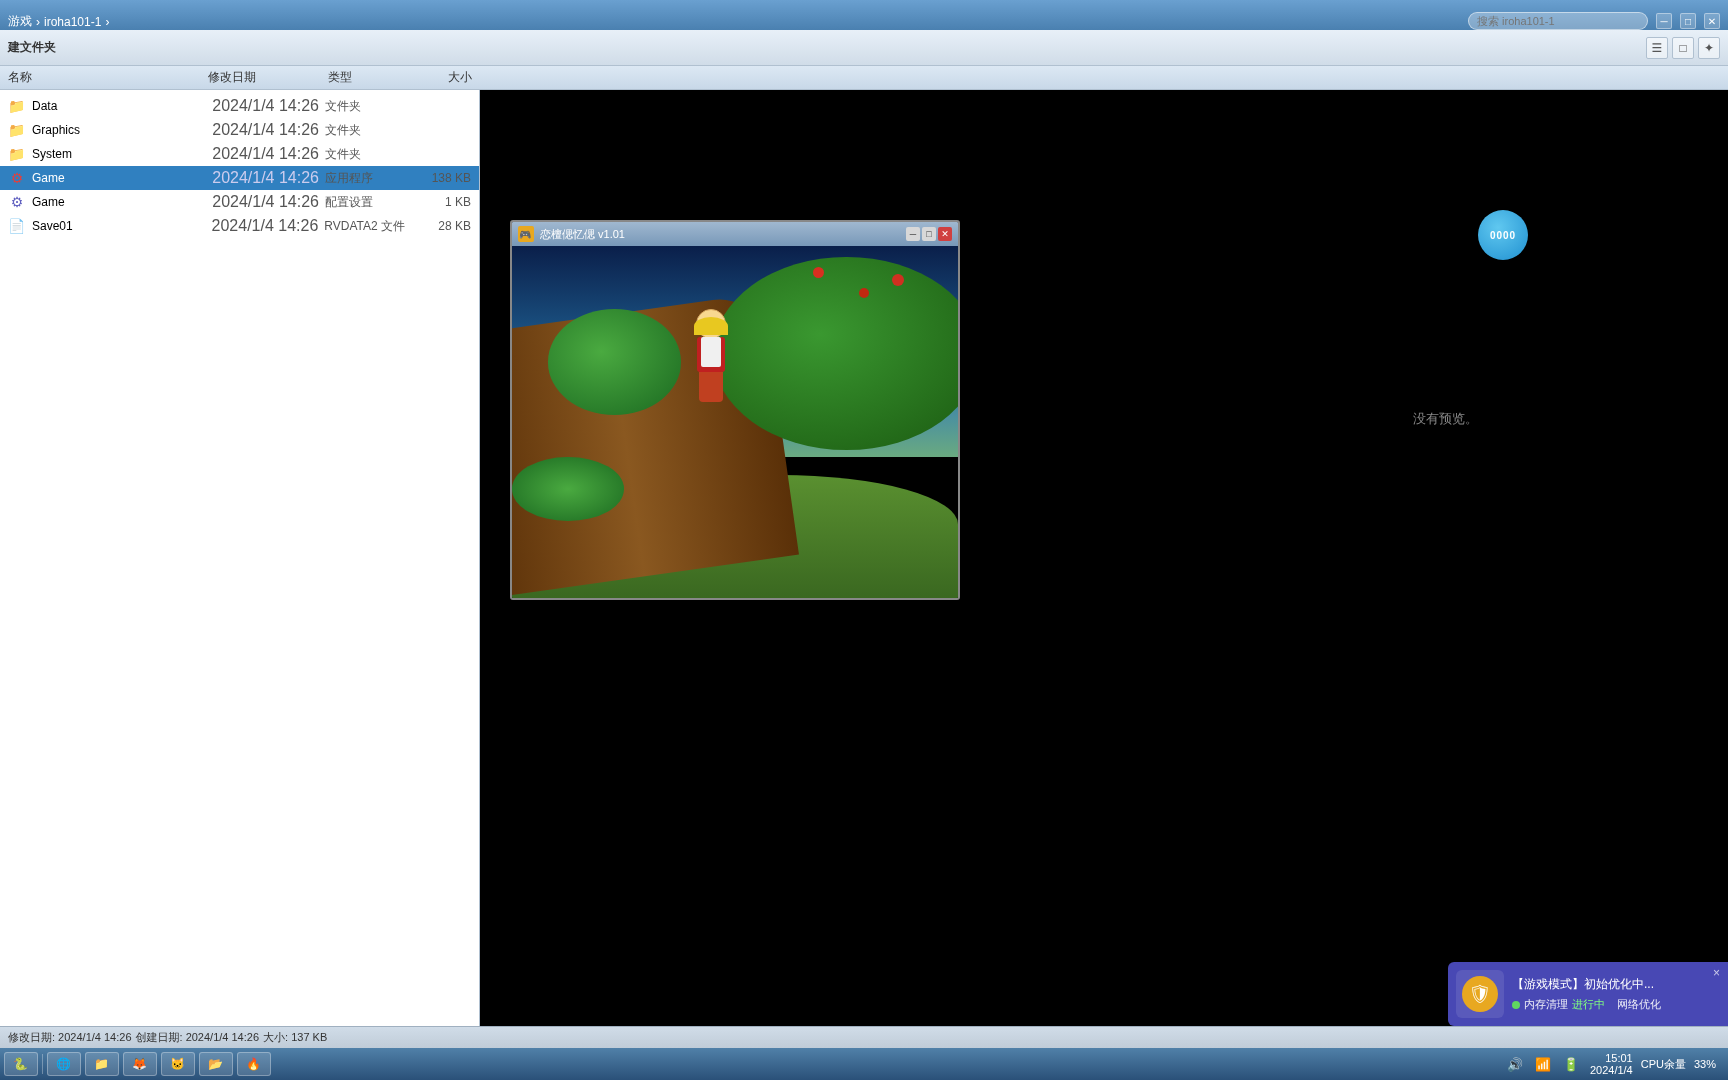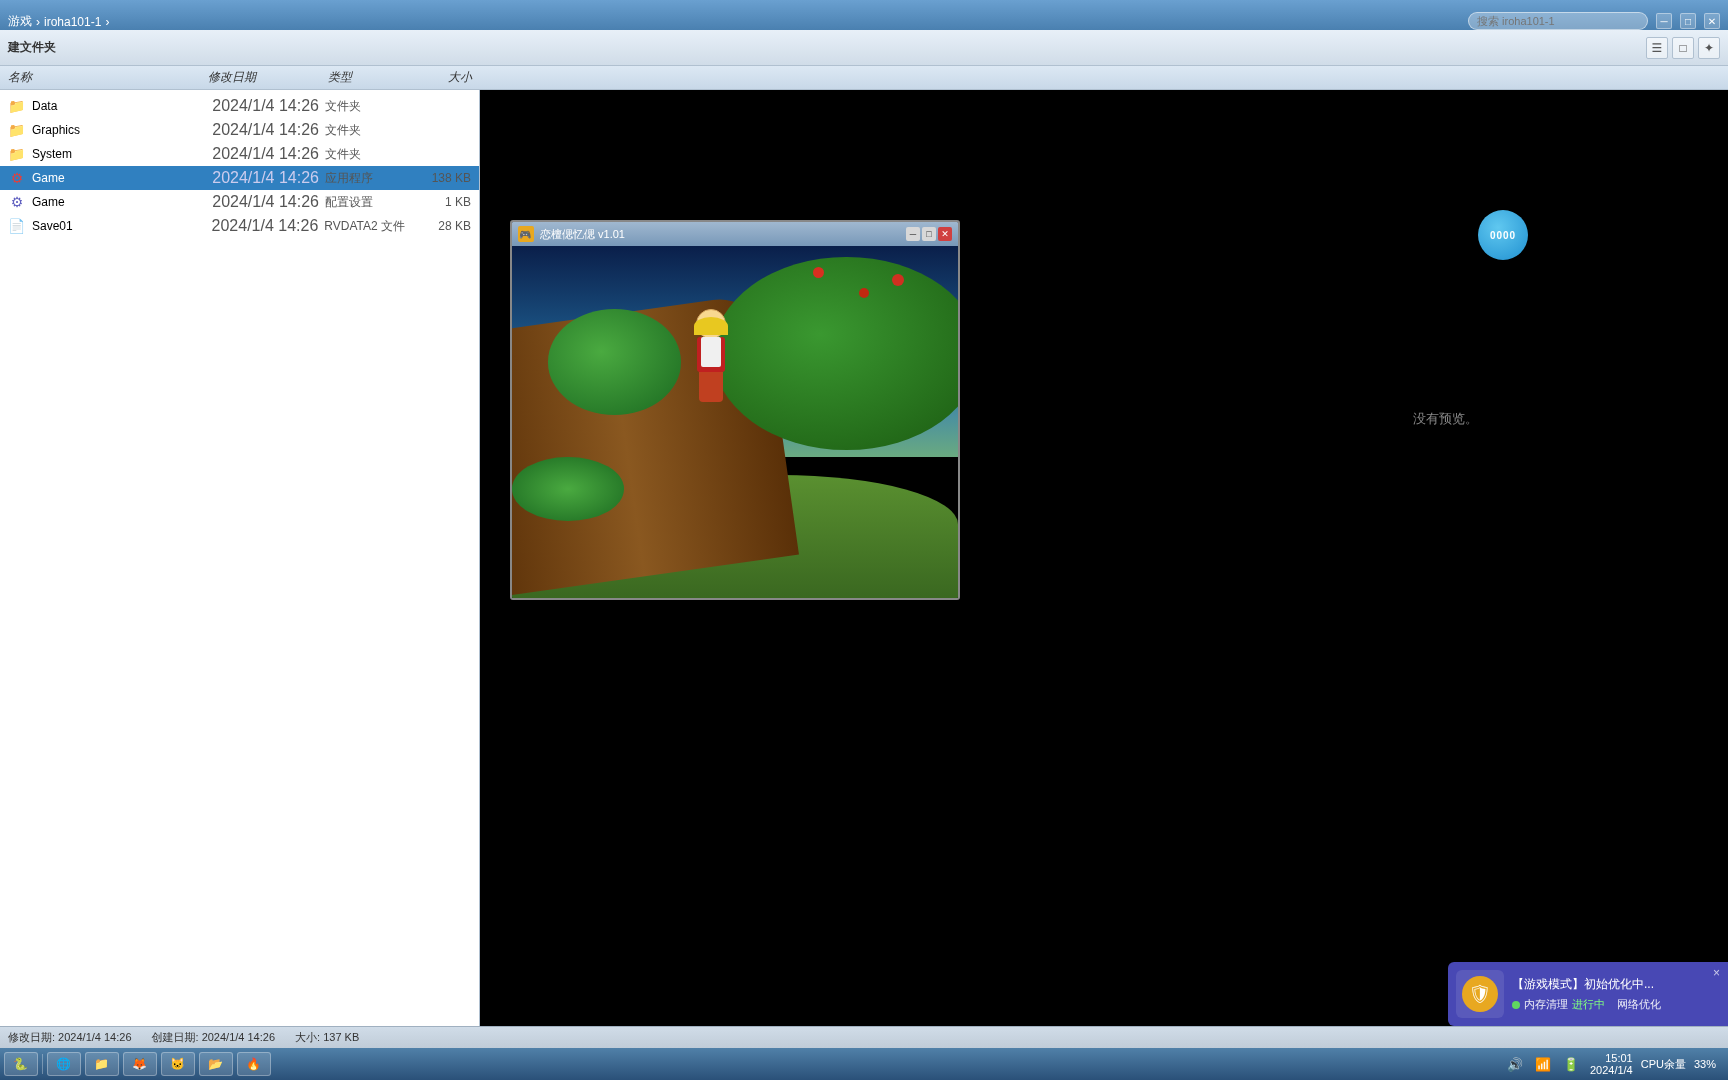--- a/index.html
+++ b/index.html
@@ -95,21 +95,20 @@
 
     
     .col-headers {
       height: 24px;
       background: linear-gradient(to bottom, #dce8f4, #c8d8e8);
       border-bottom: 1px solid #b0c0d0;
       display: flex;
       align-items: center;
       padding: 0 0 0 200px;
       gap: 0;
-      font-style: italic;
     }
     .col-header {
       color: #333;
       font-size: 12px;
       padding: 0 8px;
       min-width: 120px;
     }
     .col-header-name {
       min-width: 200px;
       padding-left: 8px;
@@ -380,21 +379,21 @@
       position: absolute;
       bottom: 32px;
       left: 0;
       right: 0;
       height: 22px;
       background: linear-gradient(to bottom, #d0dce8, #c0ccd8);
       border-top: 1px solid #a0b0c0;
       display: flex;
       align-items: center;
       padding: 0 8px;
-      gap: 20px;
+      gap: 4px;
       font-size: 11px;
       color: #333;
     }
 
     
     .notification-360 {
       position: absolute;
       bottom: 54px;
       right: 0;
       width: 280px;

